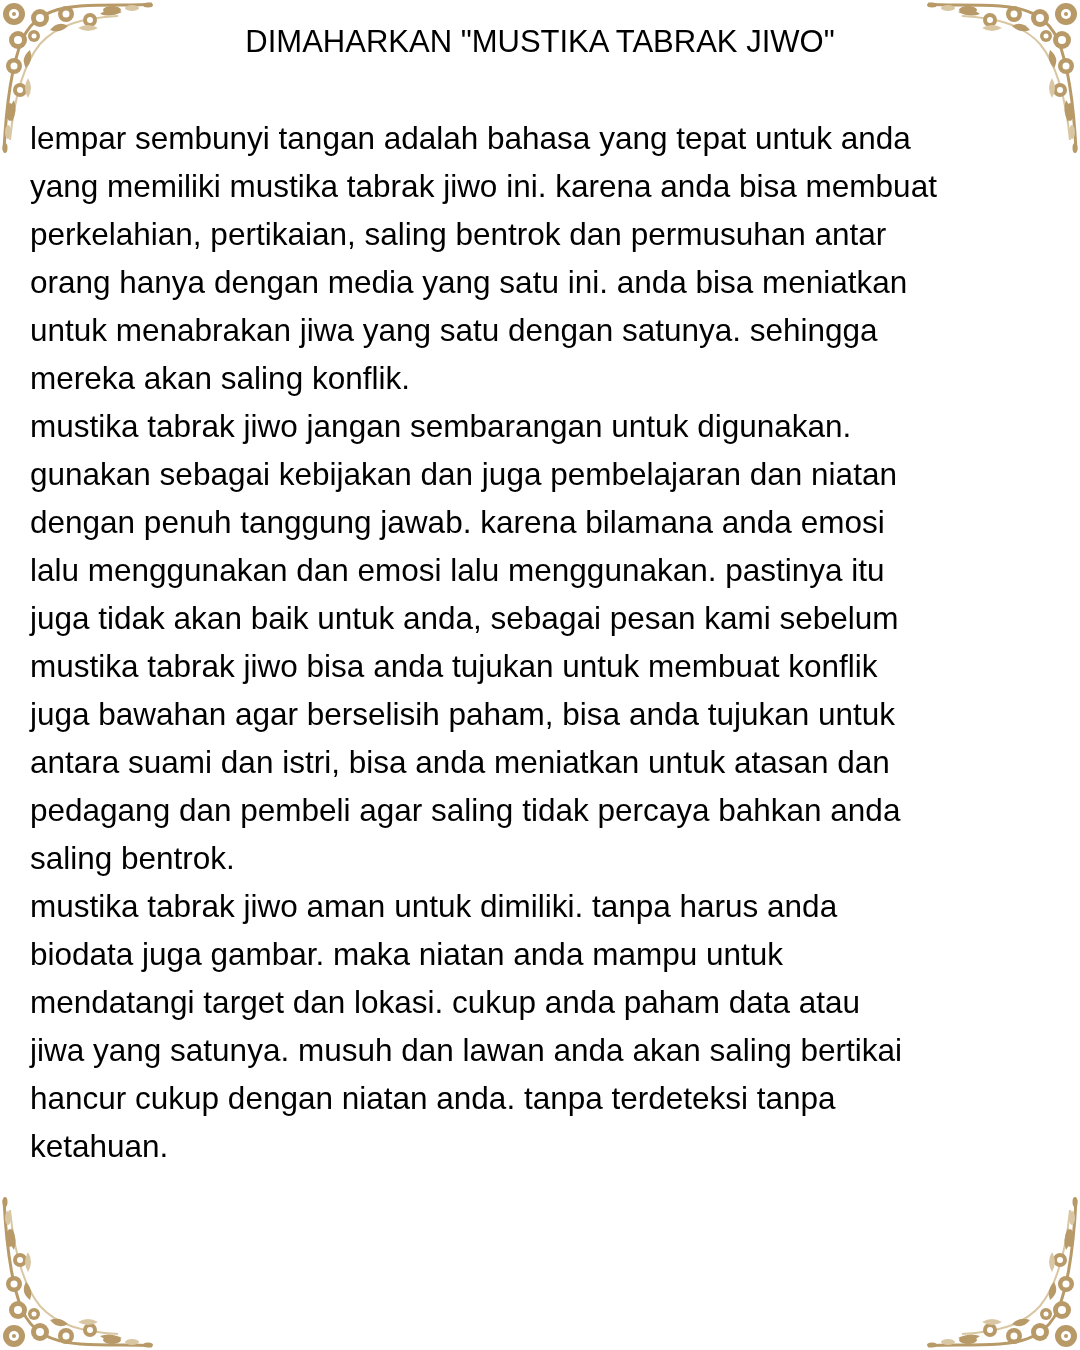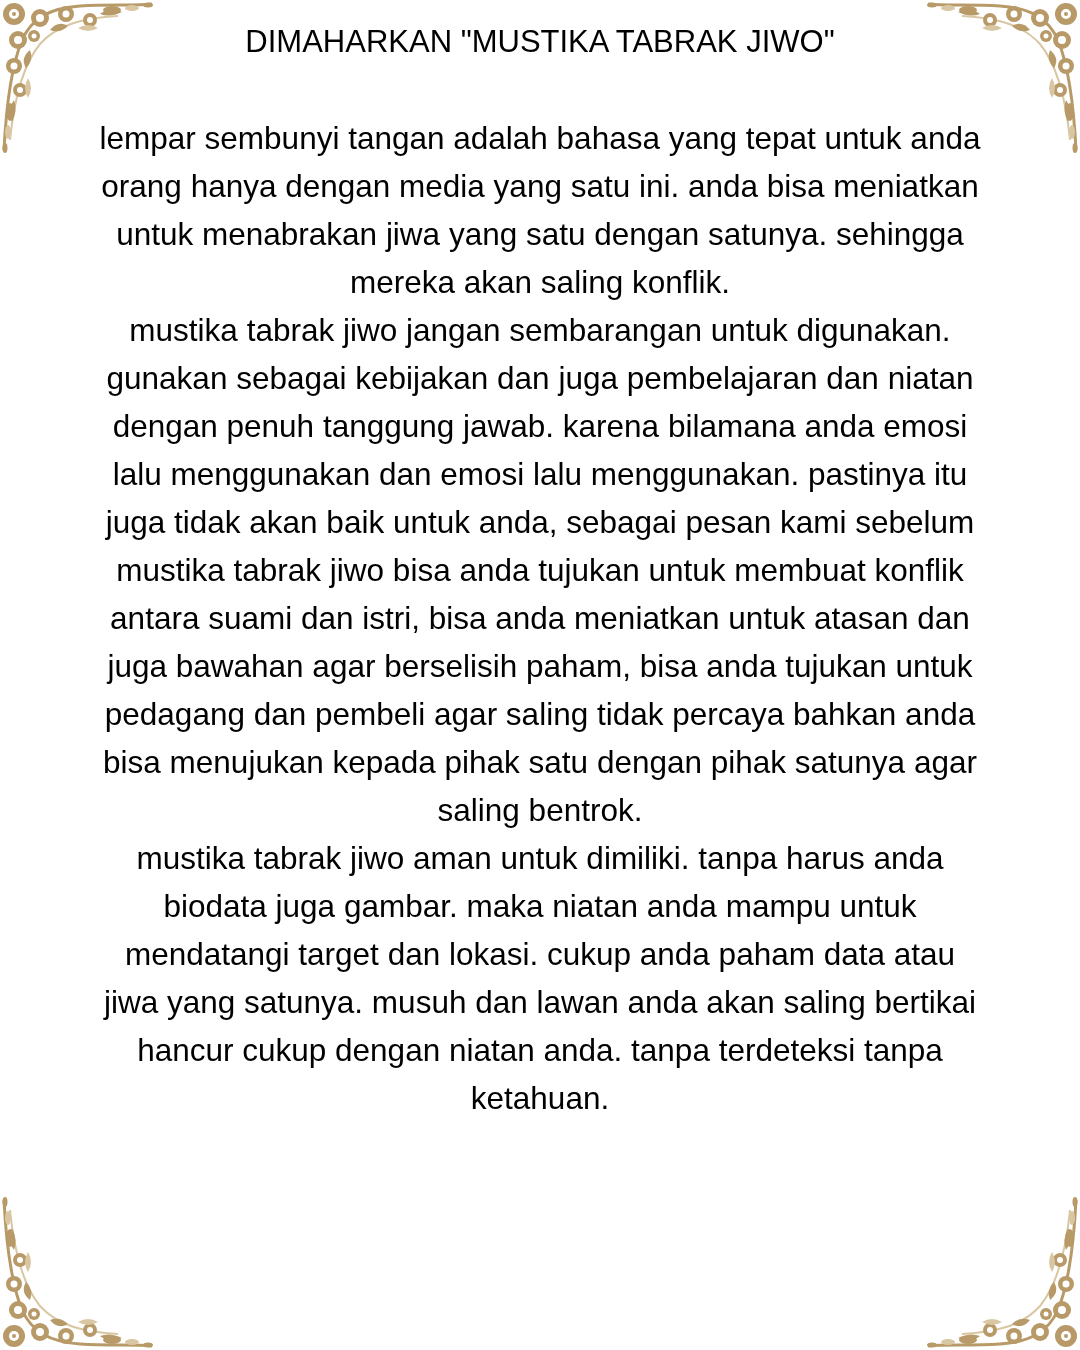--- a/index.html
+++ b/index.html
@@ -23,21 +23,20 @@
       text-align: center;
       font-size: 31px;
       line-height: 40px;
       letter-spacing: 0px;
     }
     .body-text {
       position: absolute;
       top: 114px;
       left: 30px;
       width: 1020px;
-      text-align: center;
       font-size: 31.5px;
       line-height: 48px;
     }
     .para {
       margin: 0;
       padding: 0;
     }
     .line {
       display: block;
       white-space: nowrap;
@@ -224,37 +223,38 @@
       <path d="M14,100 q-8,10 -2,22 q6,-12 2,-22z"></path>
     </g>
   </svg>
 </div>
 
 <h1 class="title" style="margin:0;font-weight:normal;">DIMAHARKAN "MUSTIKA TABRAK JIWO"</h1>
 
 <div class="body-text">
   <p class="para">
     <span class="line">lempar sembunyi tangan adalah bahasa yang tepat untuk anda</span>
+    <span class="line">yang memiliki mustika tabrak jiwo ini. karena anda bisa membuat</span>
+    <span class="line">perkelahian, pertikaian, saling bentrok dan permusuhan antar</span>
     <span class="line">orang hanya dengan media yang satu ini. anda bisa meniatkan</span>
     <span class="line">untuk menabrakan jiwa yang satu dengan satunya. sehingga</span>
     <span class="line">mereka akan saling konflik.</span>
   </p>
   <p class="para">
     <span class="line">mustika tabrak jiwo jangan sembarangan untuk digunakan.</span>
     <span class="line">gunakan sebagai kebijakan dan juga pembelajaran dan niatan</span>
     <span class="line">dengan penuh tanggung jawab. karena bilamana anda emosi</span>
     <span class="line">lalu menggunakan dan emosi lalu menggunakan. pastinya itu</span>
     <span class="line">juga tidak akan baik untuk anda, sebagai pesan kami sebelum</span>
   </p>
   <p class="para">
     <span class="line">mustika tabrak jiwo bisa anda tujukan untuk membuat konflik</span>
+    <span class="line">juga bawahan agar berselisih paham, bisa anda tujukan untuk</span>
     <span class="line">antara suami dan istri, bisa anda meniatkan untuk atasan dan</span>
-    <span class="line">juga bawahan agar berselisih paham, bisa anda tujukan untuk</span>
     <span class="line">pedagang dan pembeli agar saling tidak percaya bahkan anda</span>
-    <span class="line">bisa menujukan kepada pihak satu dengan pihak satunya agar</span>
     <span class="line">saling bentrok.</span>
   </p>
   <p class="para">
     <span class="line">mustika tabrak jiwo aman untuk dimiliki. tanpa harus anda</span>
     <span class="line">biodata juga gambar. maka niatan anda mampu untuk</span>
     <span class="line">mendatangi target dan lokasi. cukup anda paham data atau</span>
     <span class="line">jiwa yang satunya. musuh dan lawan anda akan saling bertikai</span>
     <span class="line">hancur cukup dengan niatan anda. tanpa terdeteksi tanpa</span>
     <span class="line">ketahuan.</span>
   </p>

